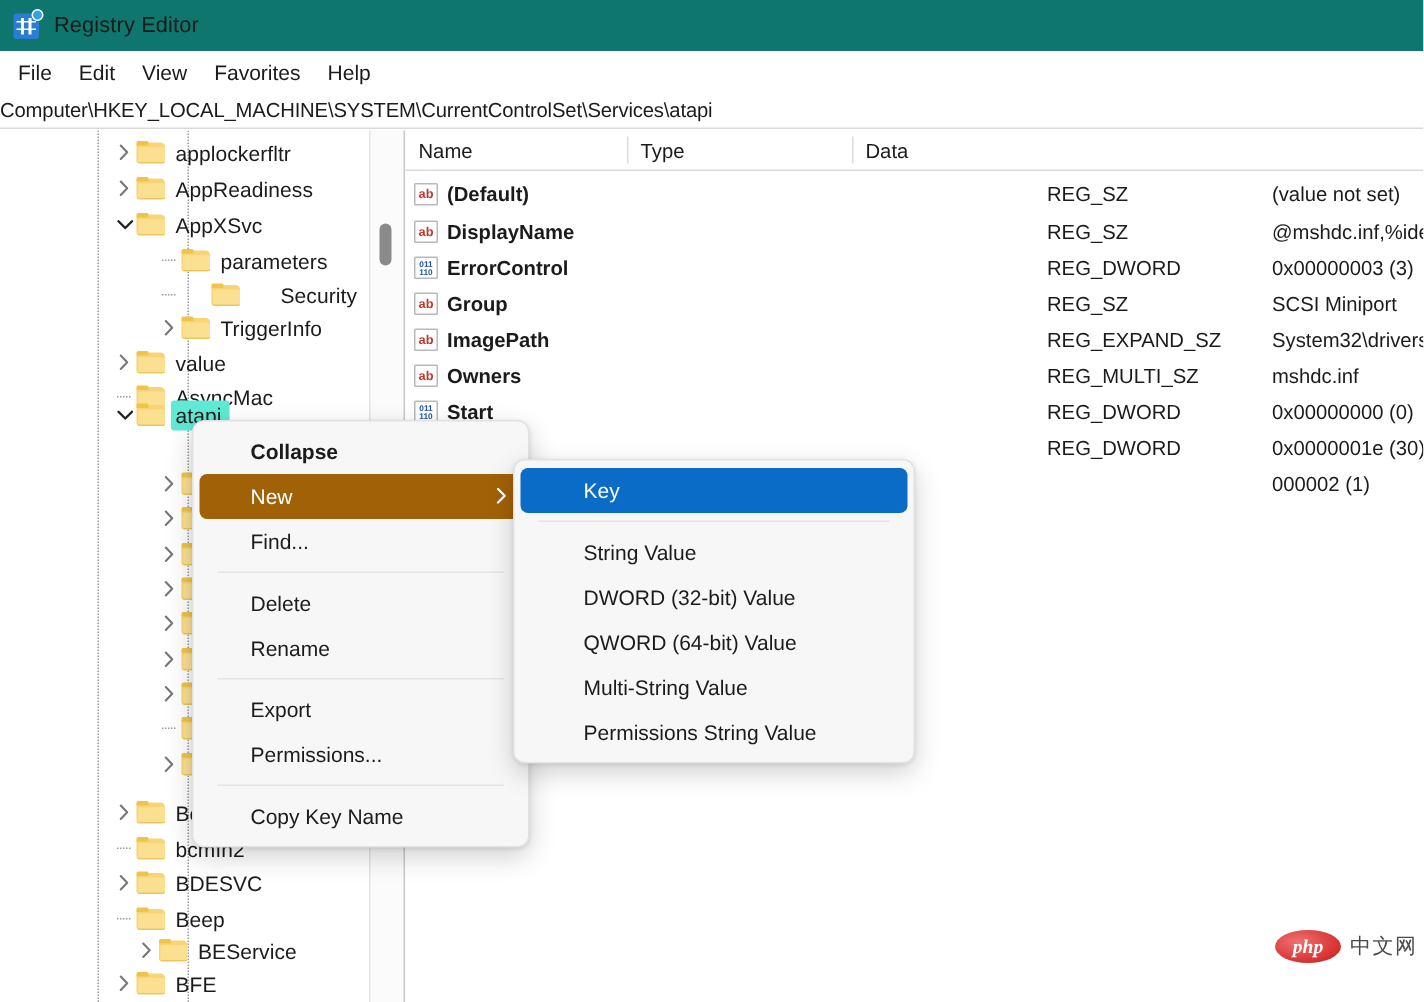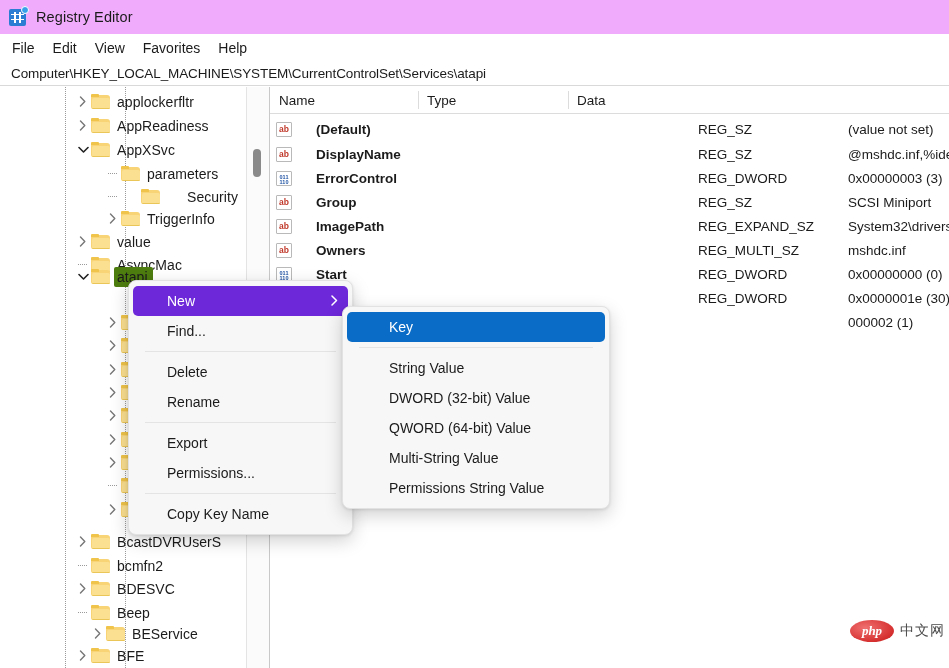--- a/index.html
+++ b/index.html
@@ -12,21 +12,21 @@
   #app {
     position: relative;
     width: 949px; height: 668px;
     background: #ffffff;
   }
 
   
   .titlebar {
     position: absolute; left: 0; top: 0; width: 949px; height: 34px;
     display: flex; align-items: center;
-    background: #f0abfc;
+    background: #0f766e;
   }
   .app-icon {
     position: relative;
     width: 17px; height: 17px;
     margin-left: 9px; margin-right: 10px;
     background: #2b7cd3;
     border-radius: 2px;
     flex: 0 0 auto;
   }
   .app-icon .grid-v { position:absolute; top:3px; bottom:3px; width:1.5px; background:#ffffff; }
@@ -52,21 +52,21 @@
   .menubar .mitem:first-child { margin-left: 3px; }
 
   
   .addressbar {
     position: absolute; left: 0; top: 62px; width: 949px; height: 24px;
     background: #ffffff;
     border-bottom: 1px solid #d9d9d9;
     display: flex; align-items: center;
   }
   .addressbar .path {
-    font-size: 13.5px; color: #1b1b1b; padding-left: 11px;
+    font-size: 13.5px; color: #1b1b1b; padding-left: 0;
     white-space: nowrap; letter-spacing: -0.1px;
   }
 
   
   .tree-pane {
     position: absolute; left: 0; top: 87px; width: 246px; height: 581px;
     background: #ffffff; overflow: hidden;
   }
   .splitter {
     position: absolute; left: 246px; top: 87px; width: 24px; height: 581px;
@@ -114,37 +114,37 @@
     background: #f0c44a; border-radius: 1px 1px 0 0;
   }
   .folder .front {
     position: absolute; left: 0.5px; top: 4px; width: 18px; height: 11px;
     background: #fbe091; border-radius: 1.5px;
     border-bottom: 1px solid #eac659;
   }
   .tlabel { font-size: 14px; color: #1b1b1b; letter-spacing: .05px; }
   .tnode.selected { background: transparent; }
   .tnode.selected .hl {
-    background: #4d7c0f; border-radius: 2px; padding: 2px 5px 2px 3px; margin-left:-3px;
+    background: #5eead4; border-radius: 2px; padding: 2px 5px 2px 3px; margin-left:-3px;
   }
 
   
   .lheader {
     position: absolute; left: 0; top: 0; width: 679px; height: 27px;
     background: #ffffff; border-bottom: 1px solid #dcdcdc;
   }
   .lheader .hcell {
     position: absolute; top: 0; height: 26px; display: flex; align-items: center;
     font-size: 13.5px; color: #1b1b1b; padding-left: 9px;
   }
   .hdiv { position: absolute; top: 4px; width: 1px; height: 18px; background: #dcdcdc; }
 
   .lrow {
     position: absolute; left: 0; width: 679px; height: 25px;
-    display: flex; align-items: center; white-space: nowrap; cursor: default; gap: 18px;
+    display: flex; align-items: center; white-space: nowrap; cursor: default;
   }
   .vicon {
     position: relative; width: 16px; height: 15px; flex: 0 0 auto;
     margin-left: 6px; margin-right: 6px;
     background: #ffffff; border: 1px solid #b9b9b9; border-radius: 1px;
   }
   .vicon .txt {
     position: absolute; left: 0; right: 0; top: 0px;
     text-align: center; font-size: 8px; font-weight: bold;
     font-family: "Liberation Sans", sans-serif; line-height: 9px;
@@ -172,21 +172,21 @@
     padding: 5px 4px;
     z-index: 50;
   }
   .ctxitem {
     height: 30px; display: flex; align-items: center;
     padding-left: 34px; padding-right: 8px;
     font-size: 14px; color: #1b1b1b; border-radius: 5px;
     position: relative; cursor: default;
   }
   .ctxitem.bold { font-weight: bold; }
-  .ctxitem.active { background: #6d28d9; color: #ffffff; }
+  .ctxitem.active { background: #a16207; color: #ffffff; }
   .ctxitem .submark { position: absolute; right: 9px; top: 50%; transform: translateY(-50%); }
   .ctxsep { height: 1px; background: #e4e4e4; margin: 5px 12px; }
 
   .submenu {
     position: absolute; left: 342px; top: 306px; width: 268px;
     background: #f7f7f7; border: 1px solid #e2e2e2; border-radius: 8px;
     box-shadow: 0 6px 18px rgba(0,0,0,.18), 0 1px 3px rgba(0,0,0,.10);
     padding: 5px 4px;
     z-index: 60;
   }
@@ -609,20 +609,21 @@
         <div class="lrow" style="top: 223px;">
           <span style="width:28px;flex:0 0 auto"></span>
           <span class="cell-name"></span>
           <span class="cell-type"></span>
           <span class="cell-data">000002 (1)</span>
         </div>
       </div>
   </div>
 
   <div class="ctxmenu">
+    <div class="ctxitem bold">Collapse</div>
     <div class="ctxitem active">
       <span>New</span>
       <span class="submark">
         <svg width="9" height="11" viewBox="0 0 9 11">
             <path d="M2 1 L6.5 5.5 L2 10" fill="none" stroke="#ffffff" stroke-width="1.5" stroke-linecap="round" stroke-linejoin="round"></path>
           </svg>
       </span>
     </div>
     <div class="ctxitem">Find...</div>
     <div class="ctxsep"></div>

